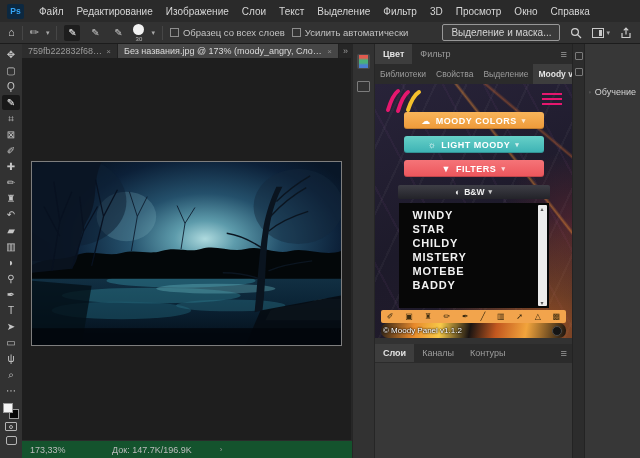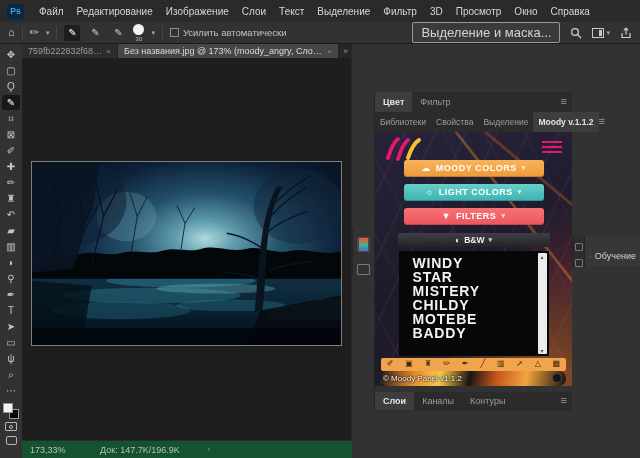--- a/index.html
+++ b/index.html
@@ -28,21 +28,21 @@
   .opt-toggle.sel { background:#1d1d1d; color:#fff; }
   .brushsize { display:flex; flex-direction:column; align-items:center; line-height:1; }
   .brushsize .dot { width:11px; height:11px; border-radius:50%; background:#f2f2f2; }
   .brushsize .num { font-size:6px; color:#bbb; margin-top:1px; }
   .caret-sm { font-size:7px; color:#a9a9a9; }
   .chk { display:flex; align-items:center; gap:4px; }
   .chk .box { width:9px; height:9px; border:1px solid #8d8d8d; background:transparent; }
   .opt-right { margin-left:auto; display:flex; align-items:center; gap:10px; }
   .btn-disabled { color:#6f6f6f; font-size:9.5px; padding:2px 6px; }
   .btn-outline { border:1px solid #989898; border-radius:2px; color:#d4d4d4;
-    font-size:13px; padding:2px 8px; background:#3a3a3a; }
+    font-size:10px; padding:2px 8px; background:#3a3a3a; }
   .ws-icon { width:12px; height:10px; border:1px solid #c9c9c9; position:relative; }
   .ws-icon::after { content:""; position:absolute; right:1px; top:1px; bottom:1px;
     width:3px; background:#c9c9c9; }
   
   .toolbar { position:absolute; left:0; top:44px; width:22px; height:414px;
     background:#323232; display:flex; flex-direction:column; align-items:center;
     padding-top:3px; }
   .tool { width:18px; height:15px; display:flex; align-items:center; justify-content:center;
     font-size:10px; color:#c6c6c6; margin-bottom:1px; border-radius:2px; flex:0 0 auto; }
   .tool.active { background:#181818; color:#ffffff; }
@@ -68,25 +68,25 @@
   .tab-overflow { margin-left:auto; padding:0 4px; color:#9b9b9b; font-size:9px;
     display:flex; align-items:center; }
   .canvas { flex:1; background:#1e1e1e; position:relative; border-right:1px solid #272727; }
   .image { position:absolute; left:9px; top:103px; width:311px; height:185px;
     border:1px solid #7e7e7e; }
   .image svg { display:block; }
   .statusbar { height:18px; background:#14532d; border-top:1px solid #2a2a2a;
     display:flex; align-items:center; font-size:9px; color:#bdbdbd;
     padding-left:8px; flex:0 0 auto; }
   .statusbar .zoomv { width:58px; }
-  .statusbar .docv { margin-left:12px; }
+  .statusbar .docv { margin-left:24px; }
   .statusbar .chv { margin-left:28px; color:#9a9a9a; font-size:8px; }
   
   .rightwrap { position:absolute; left:352px; top:44px; width:288px; height:414px;
-    display:flex; background:#323232;align-items:center; }
+    display:flex; background:#323232; }
   .dockstrip { width:22px; background:#323232; border-left:1px solid #262626;
     display:flex; flex-direction:column; align-items:center; padding-top:10px; gap:12px; }
   .mini-panel { width:13px; height:15px; border-radius:2px; background:#4a4a4a;
     background-image:linear-gradient(#e05a4e 0 3px, #4ab07a 5px 8px, #4a7fd0 10px 13px);
     background-size:9px 13px; background-position:2px 1px; background-repeat:no-repeat; }
   .mini-panel2 { width:13px; height:11px; border:1px solid #7c7c7c; border-radius:1px; }
   .panelcol { width:198px; display:flex; flex-direction:column;
     border-left:1px solid #262626; background:#323232; }
   .ptabs { height:20px; background:#2b2b2b; display:flex; align-items:stretch;
     font-size:9px; color:#9d9d9d; flex:0 0 auto; }
@@ -117,21 +117,21 @@
   .m-btn .cr { font-size:7px; opacity:.75; }
   .m-btn.moodyc { background:linear-gradient(#f8b45a,#ee9a39); }
   .m-btn.lightc { background:linear-gradient(#67d0c8,#3cb2b4); }
   .m-btn.filtc { background:linear-gradient(#f57478,#ec555b); }
   .m-bw { width:152px; height:14px; border-radius:2px; margin:1px 0 4px;
     background:linear-gradient(#3e3e46,#232329); display:flex; align-items:center;
     justify-content:center; gap:4px; font-size:8.5px; font-weight:bold; color:#f0f0f0; }
   .m-bw .cr { font-size:7px; opacity:.8; }
   .m-list { width:150px; height:105px; background:#070707; position:relative;
     padding:5px 0 0 14px; }
-  .m-item { font-size:14px; font-weight:bold; color:#f2f2f2; letter-spacing:.8px;
+  .m-item { font-size:11px; font-weight:bold; color:#f2f2f2; letter-spacing:.8px;
     line-height:14px; }
   .m-scroll { position:absolute; right:2px; top:2px; bottom:2px; width:9px;
     background:#ececec; border-radius:1px; display:flex; flex-direction:column;
     justify-content:space-between; align-items:center; font-size:6px; color:#555; }
   .m-iconbar { position:absolute; left:6px; right:6px; top:226px; height:13px;
     background:#f2a44c; border-radius:2px; display:flex; align-items:center;
     justify-content:space-around; font-size:8px; color:#3c2b10; }
   .m-iconbar span { line-height:1; }
   .m-footer { position:absolute; left:6px; right:6px; top:239px; height:15px;
     display:flex; align-items:center;
@@ -141,21 +141,21 @@
   .m-footer-btn { margin-left:auto; margin-right:4px; width:10px; height:10px;
     border-radius:50%; background:#141414; border:1px solid #4a4a4a; }
   .gap6 { height:6px; background:#323232; flex:0 0 auto; }
   .layersbody { flex:1; background:#383838; border-top:1px solid #2b2b2b; }
   
   .farstrip { width:12px; background:#2c2c2c; border-left:1px solid #232323;
     display:flex; flex-direction:column; align-items:center; padding-top:8px; gap:8px; }
   .farstrip .sq { width:8px; height:8px; border:1px solid #7a7a7a; border-radius:1px; }
   .learn { width:56px; background:#373737; border-left:1px solid #232323; padding-top:10px; }
   .learn-head { height:20px; display:flex; align-items:center; gap:4px; padding:0 4px;
-    color:#d2d2d2; font-size:9px; }
+    color:#d2d2d2; font-size:9px;margin-top:28px; }
 </style>
 </head>
 <body>
 
 <div class="screen">
 
   <header class="menubar">
     <div class="pslogo">Ps</div>
     <span class="menu-item">Файл</span>
       <span class="menu-item">Редактирование</span>
@@ -178,20 +178,24 @@
     <div class="odiv"></div>
     <span class="opt-toggle sel">✎</span>
     <span class="opt-toggle">✎</span>
     <span class="opt-toggle">✎</span>
     <div class="brushsize">
       <span class="dot"></span>
       <span class="num">30</span>
     </div>
     <span class="caret-sm">▾</span>
     <div class="odiv"></div>
+    <label class="chk">
+      <span class="box"></span>
+      <span>Образец со всех слоев</span>
+    </label>
     <label class="chk">
       <span class="box"></span>
       <span>Усилить автоматически</span>
     </label>
     <div class="opt-right">
       <span class="btn-outline">Выделение и маска...</span>
       <svg width="12" height="12" viewBox="0 0 12 12">
         <circle cx="5" cy="5" r="3.4" fill="none" stroke="#cfcfcf" stroke-width="1.2"></circle>
         <line x1="7.6" y1="7.6" x2="11" y2="11" stroke="#cfcfcf" stroke-width="1.3"></line>
       </svg>
@@ -386,38 +390,38 @@
           </div>
 
         <div class="m-stack">
           <div class="m-btn moodyc">
             <span class="ic">☁</span>
             <span>MOODY COLORS</span>
             <span class="cr">▾</span>
           </div>
           <div class="m-btn lightc">
             <span class="ic">☼</span>
-            <span>LIGHT COLORS</span>
+            <span>LIGHT MOODY</span>
             <span class="cr">▾</span>
           </div>
           <div class="m-btn filtc">
             <span class="ic">▼</span>
             <span>FILTERS</span>
             <span class="cr">▾</span>
           </div>
           <div class="m-bw">
             <span>◐</span>
             <span>B&amp;W</span>
             <span class="cr">▾</span>
           </div>
           <div class="m-list">
             <div class="m-item">WINDY</div>
               <div class="m-item">STAR</div>
+              <div class="m-item">CHILDY</div>
               <div class="m-item">MISTERY</div>
-              <div class="m-item">CHILDY</div>
               <div class="m-item">MOTEBE</div>
               <div class="m-item">BADDY</div>
             <div class="m-scroll">
               <span>▴</span>
               <span>▾</span>
             </div>
           </div>
         </div>
 
         <div class="m-iconbar">

